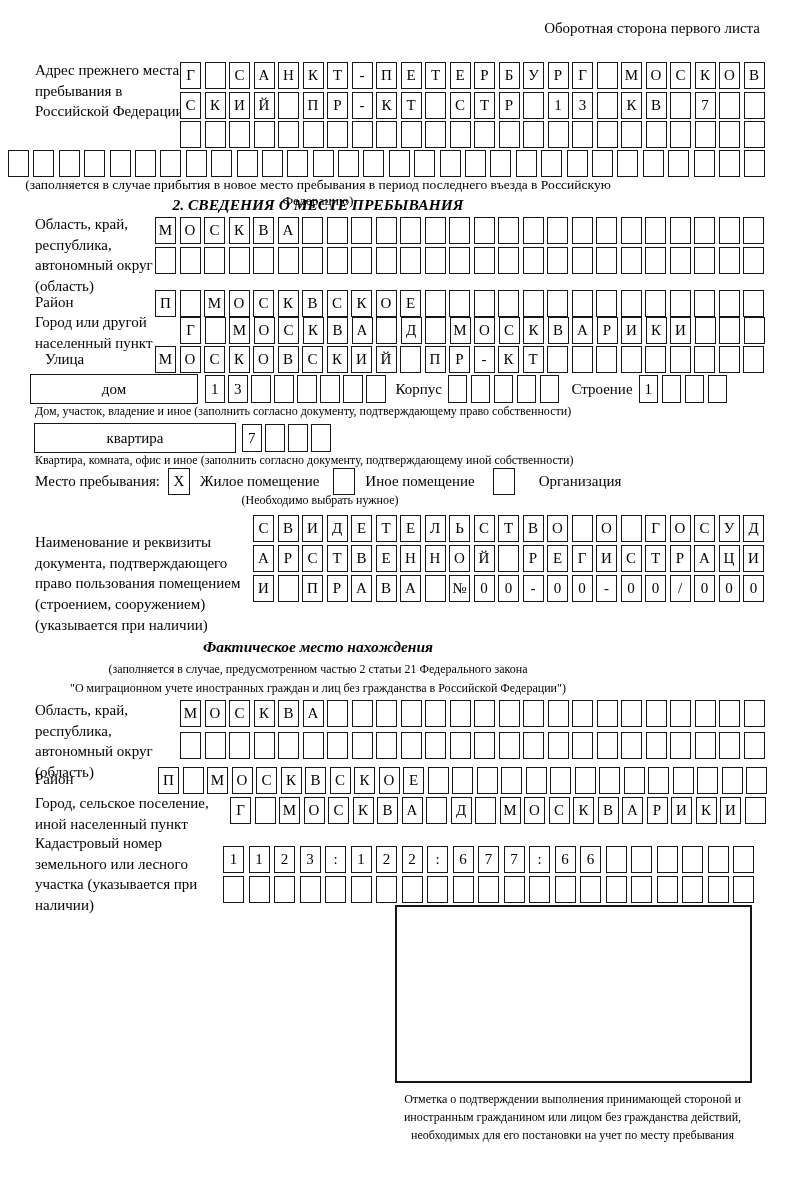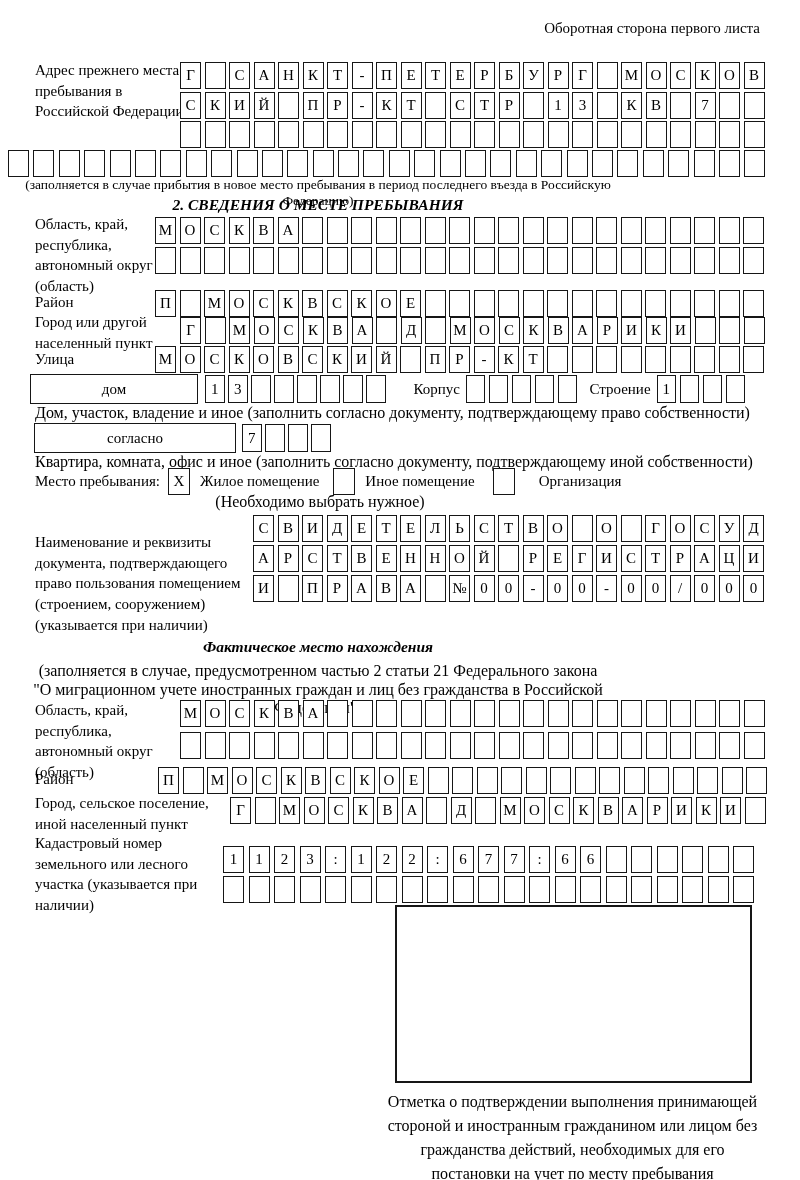--- a/index.html
+++ b/index.html
@@ -3,21 +3,21 @@
 <meta charset="utf-8">
 <style>
   html,body{margin:0;padding:0;background:#fff;}
   #page{
     position:relative;width:800px;height:1180px;background:#fff;color:#000;
     font-family:"Liberation Serif","DejaVu Serif",serif;overflow:hidden;
   }
   .abs{position:absolute;}
   .label{font-size:15px;line-height:1.38;}
   .caption{font-size:13.5px;}
-  .caption-md{font-size:16px;}
+  .caption-md{font-size:12px;}
   .center{text-align:center;width:636px;left:0;}
   .bold{font-weight:bold;font-style:italic;}
   .box-row{display:flex;gap:3.5px;}
   .box-row .cell{
     width:21px;height:27px;flex:none;box-sizing:border-box;
     border:1.6px solid #161616;background:#fff;
     display:inline-flex;align-items:center;justify-content:center;
     font-size:15px;font-family:"Liberation Serif",serif;
   }
   .box-row.wide-gap{gap:4.4px;}
@@ -264,21 +264,21 @@
       <span class="cell">А</span>
       <span class="cell">Р</span>
       <span class="cell">И</span>
       <span class="cell">К</span>
       <span class="cell">И</span>
       <span class="cell"></span>
       <span class="cell"></span>
       <span class="cell"></span>
     </div>
 
-  <div class="abs label" style="left:35px;top:349px;">Улица</div>
+  <div class="abs label" style="left:45px;top:349px;">Улица</div>
   <div class="abs box-row" style="left:155px;top:346px;">
       <span class="cell">М</span>
       <span class="cell">О</span>
       <span class="cell">С</span>
       <span class="cell">К</span>
       <span class="cell">О</span>
       <span class="cell">В</span>
       <span class="cell">С</span>
       <span class="cell">К</span>
       <span class="cell">И</span>
@@ -305,40 +305,40 @@
     <div class="box-row compact" style="margin-left:7px;">
         <span class="cell">1</span>
         <span class="cell">3</span>
         <span class="cell"></span>
         <span class="cell"></span>
         <span class="cell"></span>
         <span class="cell"></span>
         <span class="cell"></span>
         <span class="cell"></span>
       </div>
-    <div class="inline-label" style="margin-left:28px;margin-right:6px;text-align:right;">Корпус</div>
+    <div class="inline-label" style="margin-left:10px;margin-right:6px;text-align:right;">Корпус</div>
     <div class="box-row compact">
         <span class="cell"></span>
         <span class="cell"></span>
         <span class="cell"></span>
         <span class="cell"></span>
         <span class="cell"></span>
       </div>
     <div class="inline-label" style="margin-left:12px;margin-right:6px;">Строение</div>
     <div class="box-row compact">
         <span class="cell">1</span>
         <span class="cell"></span>
         <span class="cell"></span>
         <span class="cell"></span>
       </div>
   </div>
   <div class="abs caption-md" style="left:35px;top:404px;">Дом, участок, владение и иное (заполнить согласно документу, подтверждающему право собственности)</div>
 
   <div class="abs hrow" style="left:34px;top:423px;">
-    <div class="wide-box" style="width:202px;">согласно</div>
+    <div class="wide-box" style="width:202px;">квартира</div>
     <div class="box-row compact" style="margin-left:6px;">
         <span class="cell">7</span>
         <span class="cell"></span>
         <span class="cell"></span>
         <span class="cell"></span>
       </div>
   </div>
   <div class="abs caption-md" style="left:35px;top:453px;">Квартира, комната, офис и иное (заполнить согласно документу, подтверждающему иной собственности)</div>
 
   <div class="abs hrow" style="left:35px;top:468px;">

